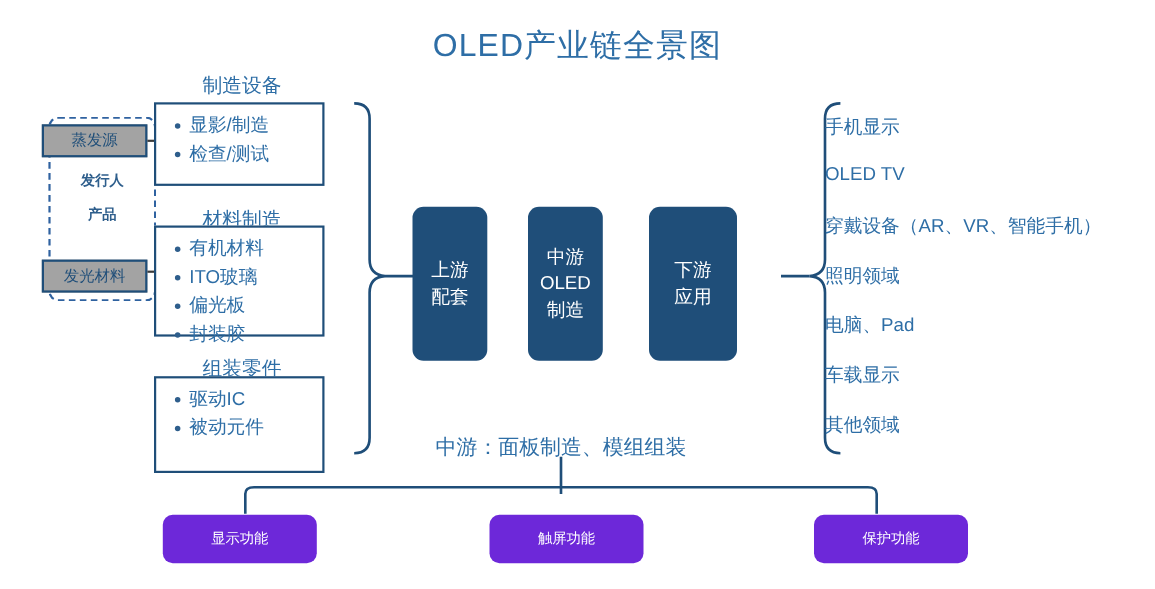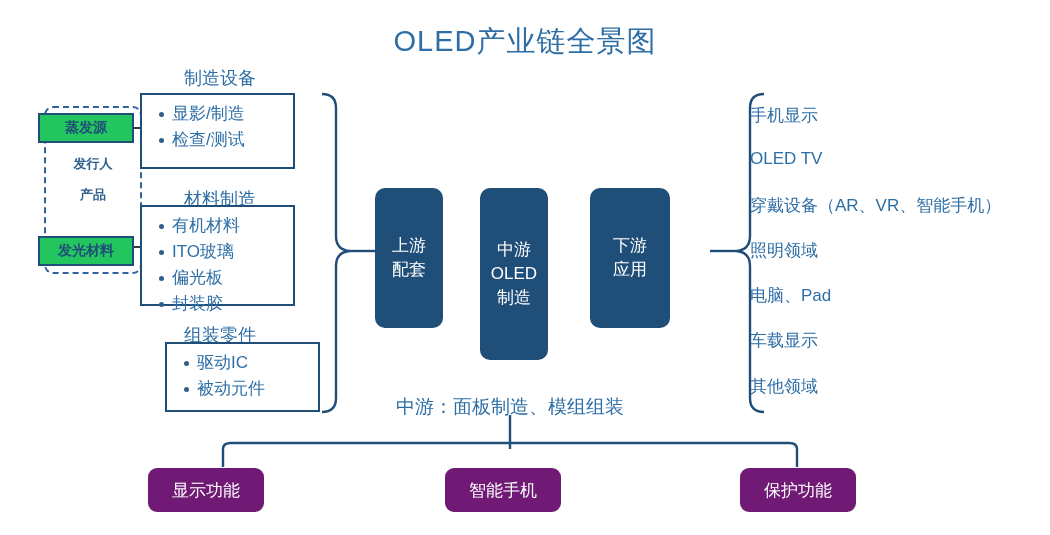--- a/index.html
+++ b/index.html
@@ -14,23 +14,23 @@
     left:0;top:22px;width:1050px;text-align:center;
     font-size:29px;color:#2E6EA6;letter-spacing:1px;white-space:nowrap;
   }
 
   
   #dashed-box{
     left:44px;top:106px;width:98px;height:168px;
     border:2px dashed #2F62A0;border-radius:9px;box-sizing:border-box;
   }
   .solid-tag{
-    border:2px solid #1F4E79;background:#22c55e;box-sizing:border-box;
+    border:2px solid #1F4E79;background:#a3a3a3;box-sizing:border-box;
     display:flex;align-items:center;justify-content:center;
-    font-size:14px;font-weight:bold;color:#1F4E79;text-align:center;
+    font-size:14px;font-weight:normal;color:#1F4E79;text-align:center;
   }
   #tag-evap{left:38px;top:113px;width:96px;height:30px;}
   #tag-lum {left:38px;top:236px;width:96px;height:30px;}
   .issuer-word{
     width:98px;text-align:center;font-size:13px;font-weight:bold;color:#2E5E8C;
   }
   #issuer-1{left:44px;top:155px;}
   #issuer-2{left:44px;top:186px;}
 
   
@@ -59,53 +59,53 @@
   .cat-box li:before{
     content:"";position:absolute;left:-13px;top:11px;
     width:5px;height:5px;border-radius:50%;background:#2E5E8C;
   }
 
   #head-equip{left:140px;top:56px;width:160px;}
   #box-equip {left:140px;top:93px;width:155px;height:76px;}
   #head-mat  {left:140px;top:177px;width:160px;}
   #box-mat   {left:140px;top:205px;width:155px;height:101px;}
   #head-part {left:140px;top:313px;width:160px;}
-  #box-part  {left:140px;top:342px;width:155px;height:70px;margin-left:25px;}
+  #box-part  {left:140px;top:342px;width:155px;height:88px;}
 
   
   #brace-left{left:300px;top:88px;}
   #brace-right{left:706px;top:88px;}
   #brace-bottom{left:195px;top:415px;}
 
   
   .pill{
     background:#1F4E79;border-radius:10px;
     display:flex;align-items:center;justify-content:center;text-align:center;
     color:#ffffff;font-size:17px;line-height:24px;
   }
   #pill-up  {left:375px;top:188px;width:68px;height:140px;}
-  #pill-mid {left:480px;top:188px;width:68px;height:172px;}
+  #pill-mid {left:480px;top:188px;width:68px;height:140px;}
   #pill-down{left:590px;top:188px;width:80px;height:140px;}
 
   
   .app-item{
     font-size:17px;color:#2E6EA6;white-space:nowrap;left:750px;
   }
 
   
   #mid-caption{
     left:330px;top:394px;width:360px;text-align:center;
     font-size:19px;color:#2E6EA6;white-space:nowrap;
   }
 
   
   .fn-pill{
-    background:#701a75;border-radius:9px;
+    background:#6d28d9;border-radius:9px;
     display:flex;align-items:center;justify-content:center;
-    color:#ffffff;font-size:17px;top:468px;height:44px;width:116px;
+    color:#ffffff;font-size:13px;top:468px;height:44px;width:140px;
   }
   #fn-1{left:148px;}
   #fn-2{left:445px;}
   #fn-3{left:740px;}
 </style>
 </head>
 <body>
 
 <div class="abs" id="title">OLED产业链全景图</div>
 
@@ -189,14 +189,14 @@
 
 <div class="abs" id="mid-caption">中游：面板制造、模组组装</div>
 
 <svg class="abs" id="brace-bottom" width="700" height="55">
   <path d="M 315 0 L 315 28" fill="none" stroke="#1F4E79" stroke-width="2.4"></path>
   <path d="M 28 52 L 28 34 Q 28 28 36 28 L 594 28 Q 602 28 602 34 L 602 52" fill="none" stroke="#1F4E79" stroke-width="2.4"></path>
   <path d="M 315 28 L 315 34" fill="none" stroke="#1F4E79" stroke-width="2.4"></path>
 </svg>
 
 <div class="abs fn-pill" id="fn-1">显示功能</div>
-<div class="abs fn-pill" id="fn-2">智能手机</div>
+<div class="abs fn-pill" id="fn-2">触屏功能</div>
 <div class="abs fn-pill" id="fn-3">保护功能</div>
 
 </body></html>

